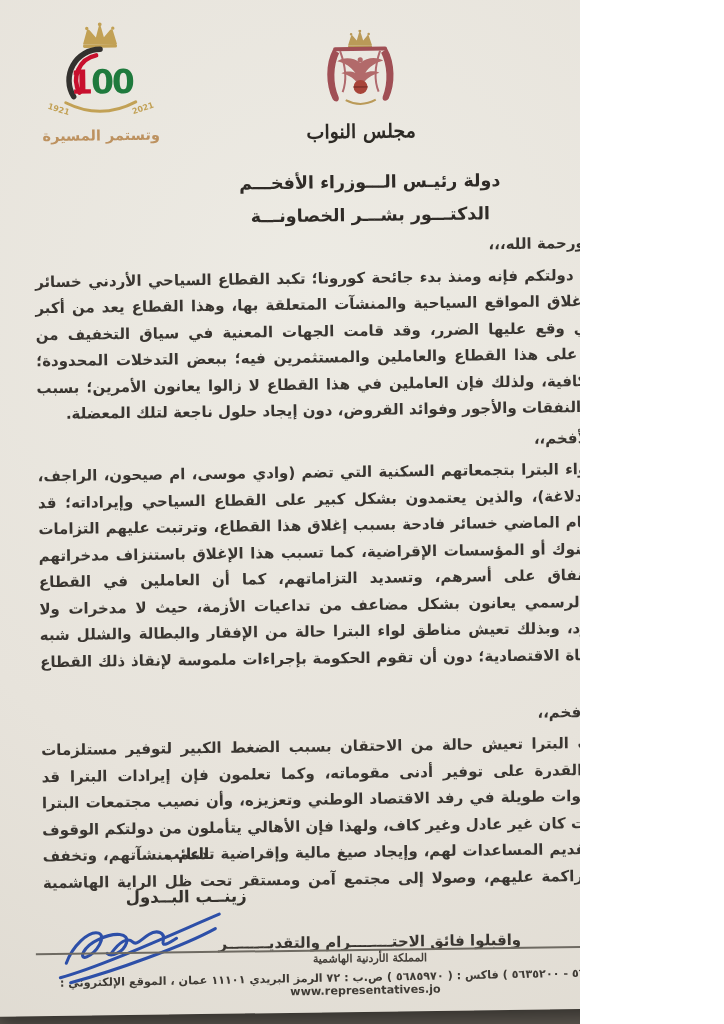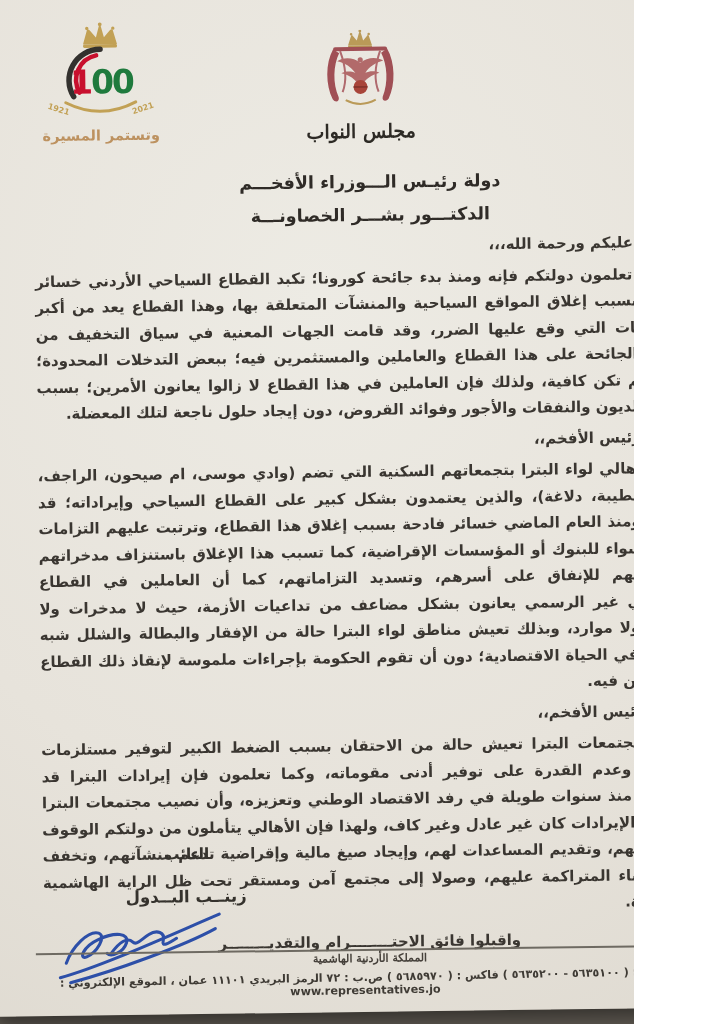--- a/index.html
+++ b/index.html
@@ -1,17 +1,17 @@
 <!DOCTYPE html>
 <html lang="ar"><head>
 <meta charset="utf-8">
 <style>
   html,body{margin:0;padding:0;}
   .stage{
-    position:relative;width:634px;height:1024px;overflow:hidden;
+    position:relative;width:580px;height:1024px;overflow:hidden;
     background:#4e483f;font-family:"DejaVu Sans",sans-serif;
   }
   .strip-right{position:absolute;right:0;top:0;width:16px;height:700px;
     background:linear-gradient(to bottom,#2c2115,#453323);}
   .band-bottom{position:absolute;left:0;bottom:0;width:100%;height:28px;background:#59544d;}
   .paper{
     position:absolute;left:-8px;top:-8px;width:730px;height:1020px;
     transform:rotate(-0.75deg);
     background:radial-gradient(130% 100% at 45% 30%,#edebe4 0%,#e7e3db 50%,#dbd6cc 100%);
     box-shadow:0 6px 18px rgba(0,0,0,.45);

